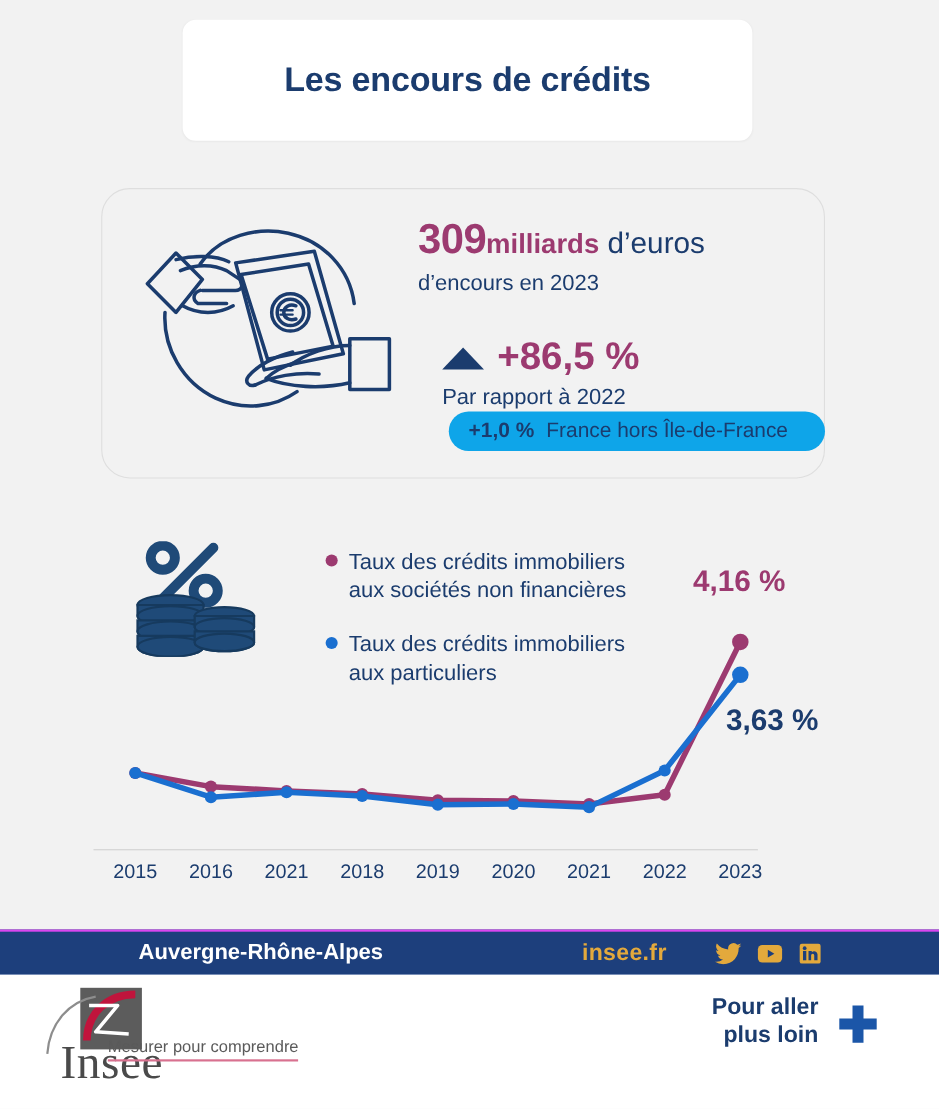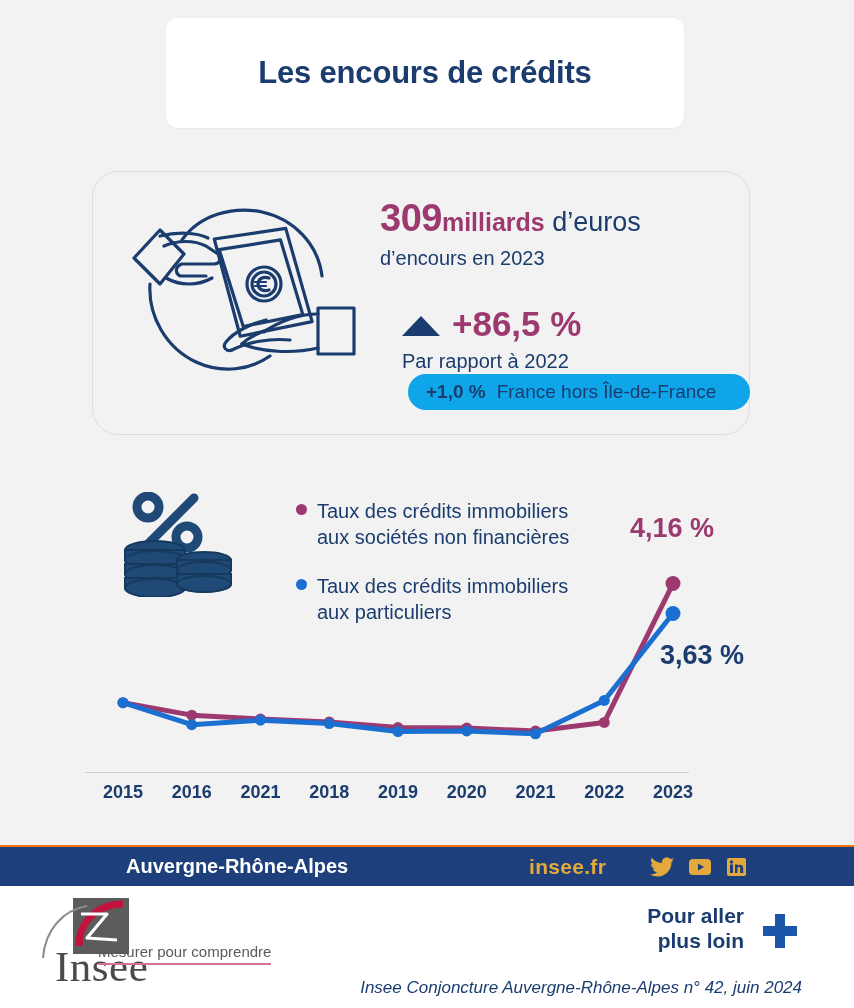--- a/index.html
+++ b/index.html
@@ -189,21 +189,20 @@
     width: 604px;
     height: 1px;
     background: #d0d0d0;
   }
   .x-labels {
     position: absolute;
     left: 0;
     top: 292px;
     width: 604px;
     height: 30px;
-    font-weight: bold;
   }
   .x-label {
     position: absolute;
     font-size: 18px;
     color: #1b3c6e;
     transform: translateX(-50%);
     white-space: nowrap;
   }
 
   .end-label {
@@ -216,21 +215,21 @@
   .end-label.blue   { color: #1b3c6e; left: 660px; top: 640px; }
 
   
   .footer-bar {
     position: absolute;
     left: 0;
     top: 845px;
     width: 854px;
     height: 39px;
     background: #1d3f7c;
-    border-top: 2px solid #f97316;
+    border-top: 2px solid #d946ef;
     border-bottom: 2px solid #2a5298;
     display: flex;
     align-items: center;
   }
   .region-name {
     position: absolute;
     left: 126px;
     font-size: 20px;
     font-weight: bold;
     color: #ffffff;
@@ -483,14 +482,13 @@
   <span class="tagline">Mesurer pour comprendre</span>
 
   <div class="pour-aller">
     <div>Pour aller</div>
     <div>plus loin</div>
   </div>
   <svg class="plus-icon" viewBox="0 0 38 38">
     <path d="M14 2 h10 v12 h12 v10 h-12 v12 h-10 v-12 h-12 v-10 h12 z" fill="#1b56a8"></path>
   </svg>
 
-  <span class="caption">Insee Conjoncture Auvergne-Rhône-Alpes n° 42, juin 2024</span>
 </div>
 
 </body></html>

